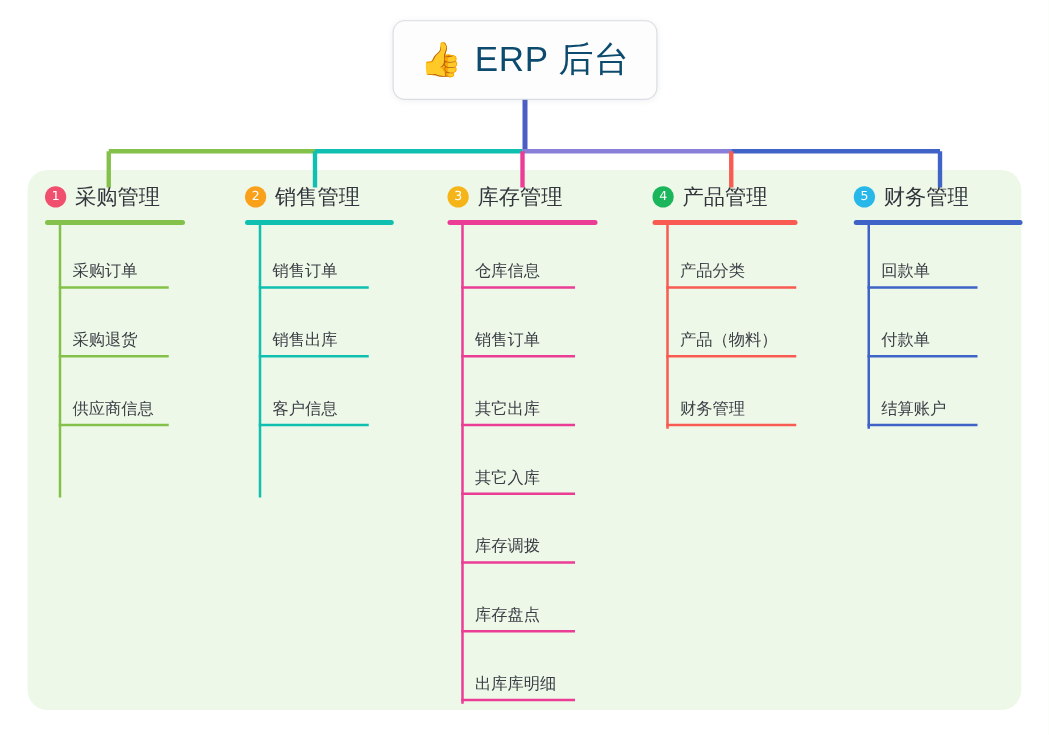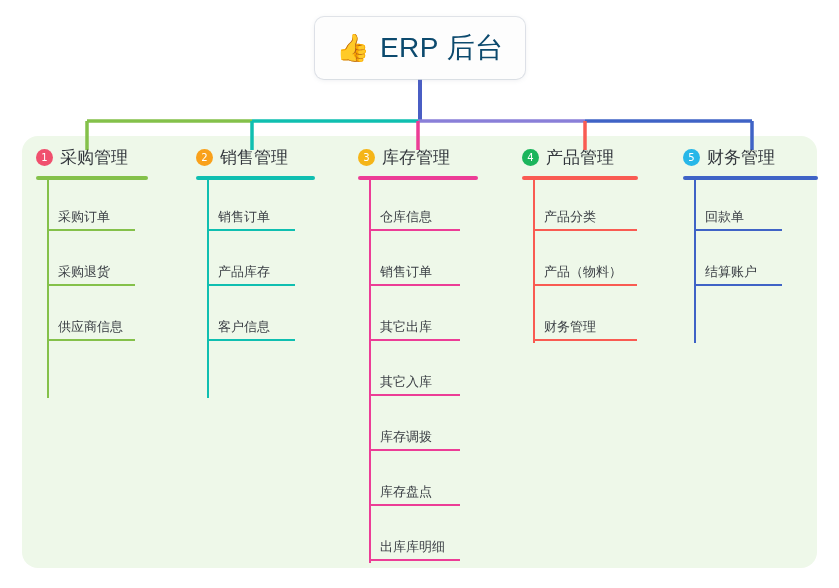--- a/index.html
+++ b/index.html
@@ -112,21 +112,21 @@
           <span class="col-title">销售管理</span>
         </div>
         <div class="head-rule" style="background: rgb(15, 191, 176); width: 119px;"></div>
         <div class="items" style="height: 220px;">
           <div class="spine" style="background: rgb(15, 191, 176); left: 11px; height: 218px;"></div>
           <div class="item">
             <span class="item-label">销售订单</span>
             <span class="item-rule" style="background: rgb(15, 191, 176); left: 11px; width: 88px;"></span>
           </div>
           <div class="item">
-            <span class="item-label">产品库存</span>
+            <span class="item-label">销售出库</span>
             <span class="item-rule" style="background: rgb(15, 191, 176); left: 11px; width: 88px;"></span>
           </div>
           <div class="item">
             <span class="item-label">客户信息</span>
             <span class="item-rule" style="background: rgb(15, 191, 176); left: 11px; width: 88px;"></span>
           </div>
         </div>
       </div>
       <div class="col" style="left: 358px;">
         <div class="col-head">
@@ -194,19 +194,23 @@
           <span class="col-title">财务管理</span>
         </div>
         <div class="head-rule" style="background: rgb(63, 99, 198); width: 135px;"></div>
         <div class="items" style="height: 165px;">
           <div class="spine" style="background: rgb(63, 99, 198); left: 11px; height: 163px;"></div>
           <div class="item">
             <span class="item-label">回款单</span>
             <span class="item-rule" style="background: rgb(63, 99, 198); left: 11px; width: 88px;"></span>
           </div>
           <div class="item">
+            <span class="item-label">付款单</span>
+            <span class="item-rule" style="background: rgb(63, 99, 198); left: 11px; width: 88px;"></span>
+          </div>
+          <div class="item">
             <span class="item-label">结算账户</span>
             <span class="item-rule" style="background: rgb(63, 99, 198); left: 11px; width: 88px;"></span>
           </div>
         </div>
       </div>
     </div>
 </div>
 
 </body></html>

